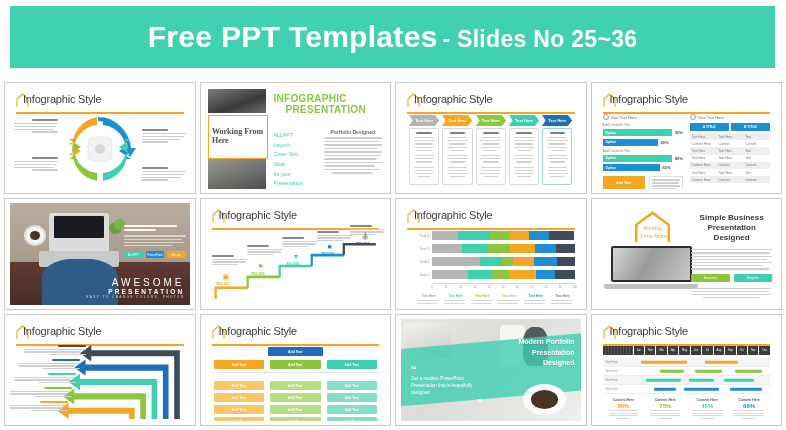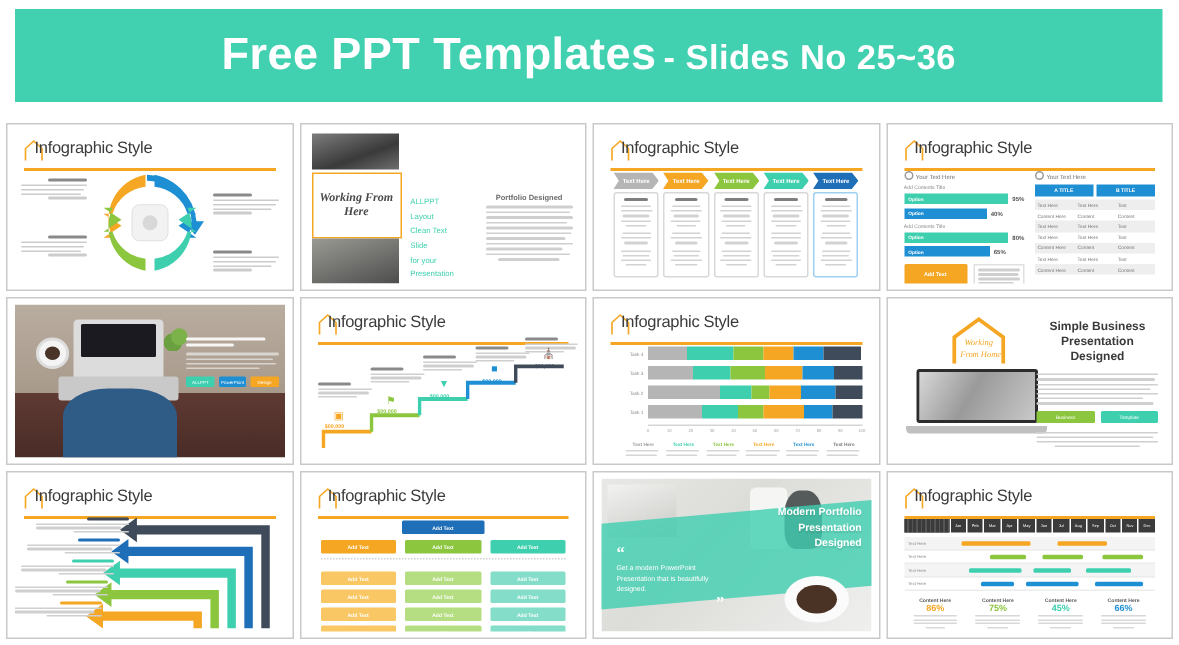--- a/index.html
+++ b/index.html
@@ -55,21 +55,21 @@
   .s1-c{position:absolute;left:50%;top:50%;transform:translate(-50%,-50%);}
   .s1-txt{position:absolute;width:44px;}
   .s1-txt .hdl{height:2px;background:#8a8a8a;margin-bottom:2px;border-radius:1px;}
   .s1-txt .l{height:1.2px;background:#cccccc;margin-bottom:1.6px;border-radius:1px;}
 
   
   .s2-photos{position:absolute;left:2px;top:2px;width:58px;bottom:2px;}
   .s2-ph{position:absolute;left:0;width:58px;}
   .ph1{top:0;height:24px;background:linear-gradient(160deg,#7d7d7d,#3a3a3a 60%,#6e6e6e);}
   .ph2{top:26px;height:42px;background:#ffffff;border:1.5px solid #f5a623;display:flex;align-items:center;justify-content:center;}
-  .ph2 span{font-family:"Liberation Serif",serif;font-style:italic;font-size:8px;color:#4a4a4a;text-align:center;line-height:1.1;font-weight:bold;}
+  .ph2 span{font-family:"Liberation Serif",serif;font-size:8px;color:#4a4a4a;line-height:1.1;font-weight:bold;}
   .ph3{top:70px;height:30px;background:linear-gradient(160deg,#9a9a94,#4d4d4d);}
   .s2-title{position:absolute;left:68px;top:6px;right:4px;}
   .s2-title .l1,.s2-title .l2{color:#8bc63e;font-size:10px;font-weight:bold;letter-spacing:.3px;}
   .s2-title .l2{margin-left:12px;}
   .s2-list{position:absolute;left:68px;top:44px;width:42px;}
   .s2-list div{color:#41d1b0;font-size:5.2px;line-height:1.85;white-space:nowrap;}
   .s2-para{position:absolute;left:118px;top:42px;right:3px;}
   .s2-para .ph{font-size:5px;color:#6b6b6b;font-weight:bold;text-align:center;margin-bottom:2px;}
 
   
@@ -275,20 +275,24 @@
         <div class="s2-photos">
           <div class="s2-ph ph1"></div>
           <div class="s2-ph ph2">
             <span>
               <span>Working From</span><br>
               <span>Here</span>
             </span>
           </div>
           <div class="s2-ph ph3"></div>
         </div>
+        <div class="s2-title">
+          <div class="l1">INFOGRAPHIC</div>
+          <div class="l2">PRESENTATION</div>
+        </div>
         <div class="s2-list">
           <div>ALLPPT</div>
           <div>Layout</div>
           <div>Clean Text</div>
           <div>Slide</div>
           <div>for your</div>
           <div>Presentation</div>
         </div>
         <div class="s2-para">
           <div class="ph">Portfolio Designed</div>
@@ -553,20 +557,25 @@
             <div class="h" style="width:52%;margin-bottom:4px"></div>
             <div class="l" style="width:100%"></div>
               <div class="l" style="width:94%"></div>
               <div class="l" style="width:98%"></div>
               <div class="l" style="width:80%"></div>
             <div class="s5btns">
               <div style="background:#3ecfae">ALLPPT</div>
               <div style="background:#1f8fd4">PowerPoint</div>
               <div style="background:#f5a623">Design</div>
             </div>
+          </div>
+          <div class="s5big">
+            <div class="a">AWESOME</div>
+            <div class="b">PRESENTATION</div>
+            <div class="c">EASY TO CHANGE COLORS, PHOTOS</div>
           </div>
         </div>
       </div>
     </div>
 
     <div class="thumb">
       <div class="inner">
         <div class="sl-title">
           <span class="house">
             <svg width="13" height="15" viewBox="0 0 13 15">

